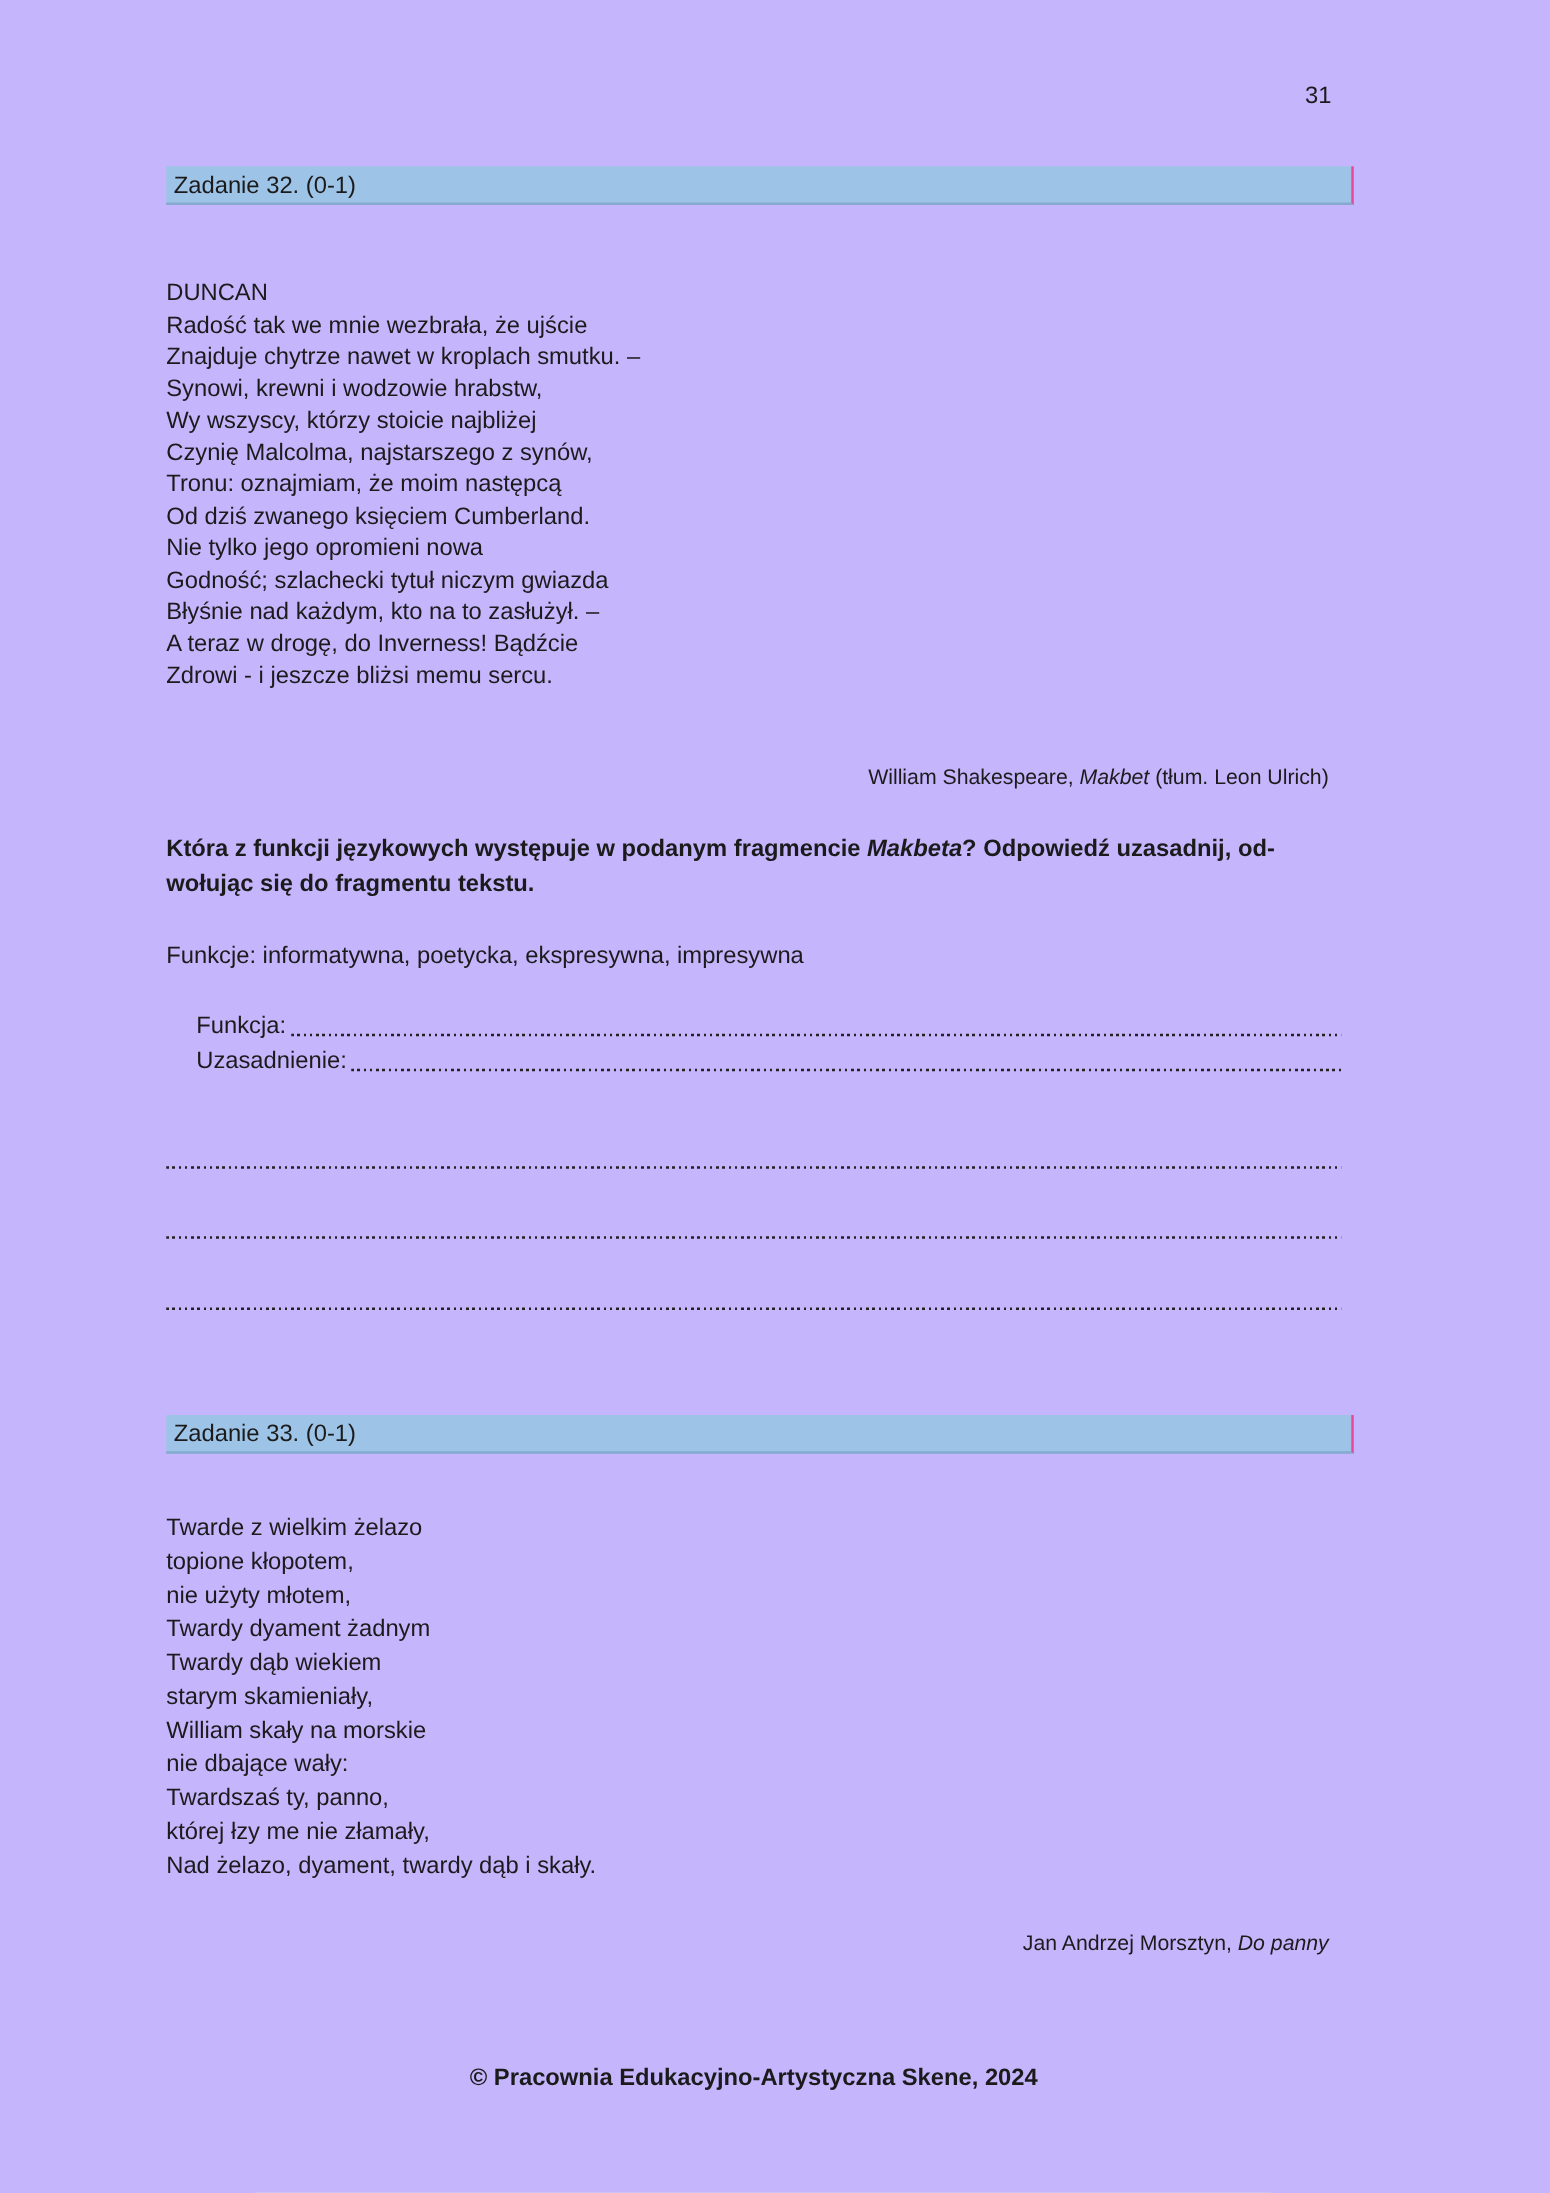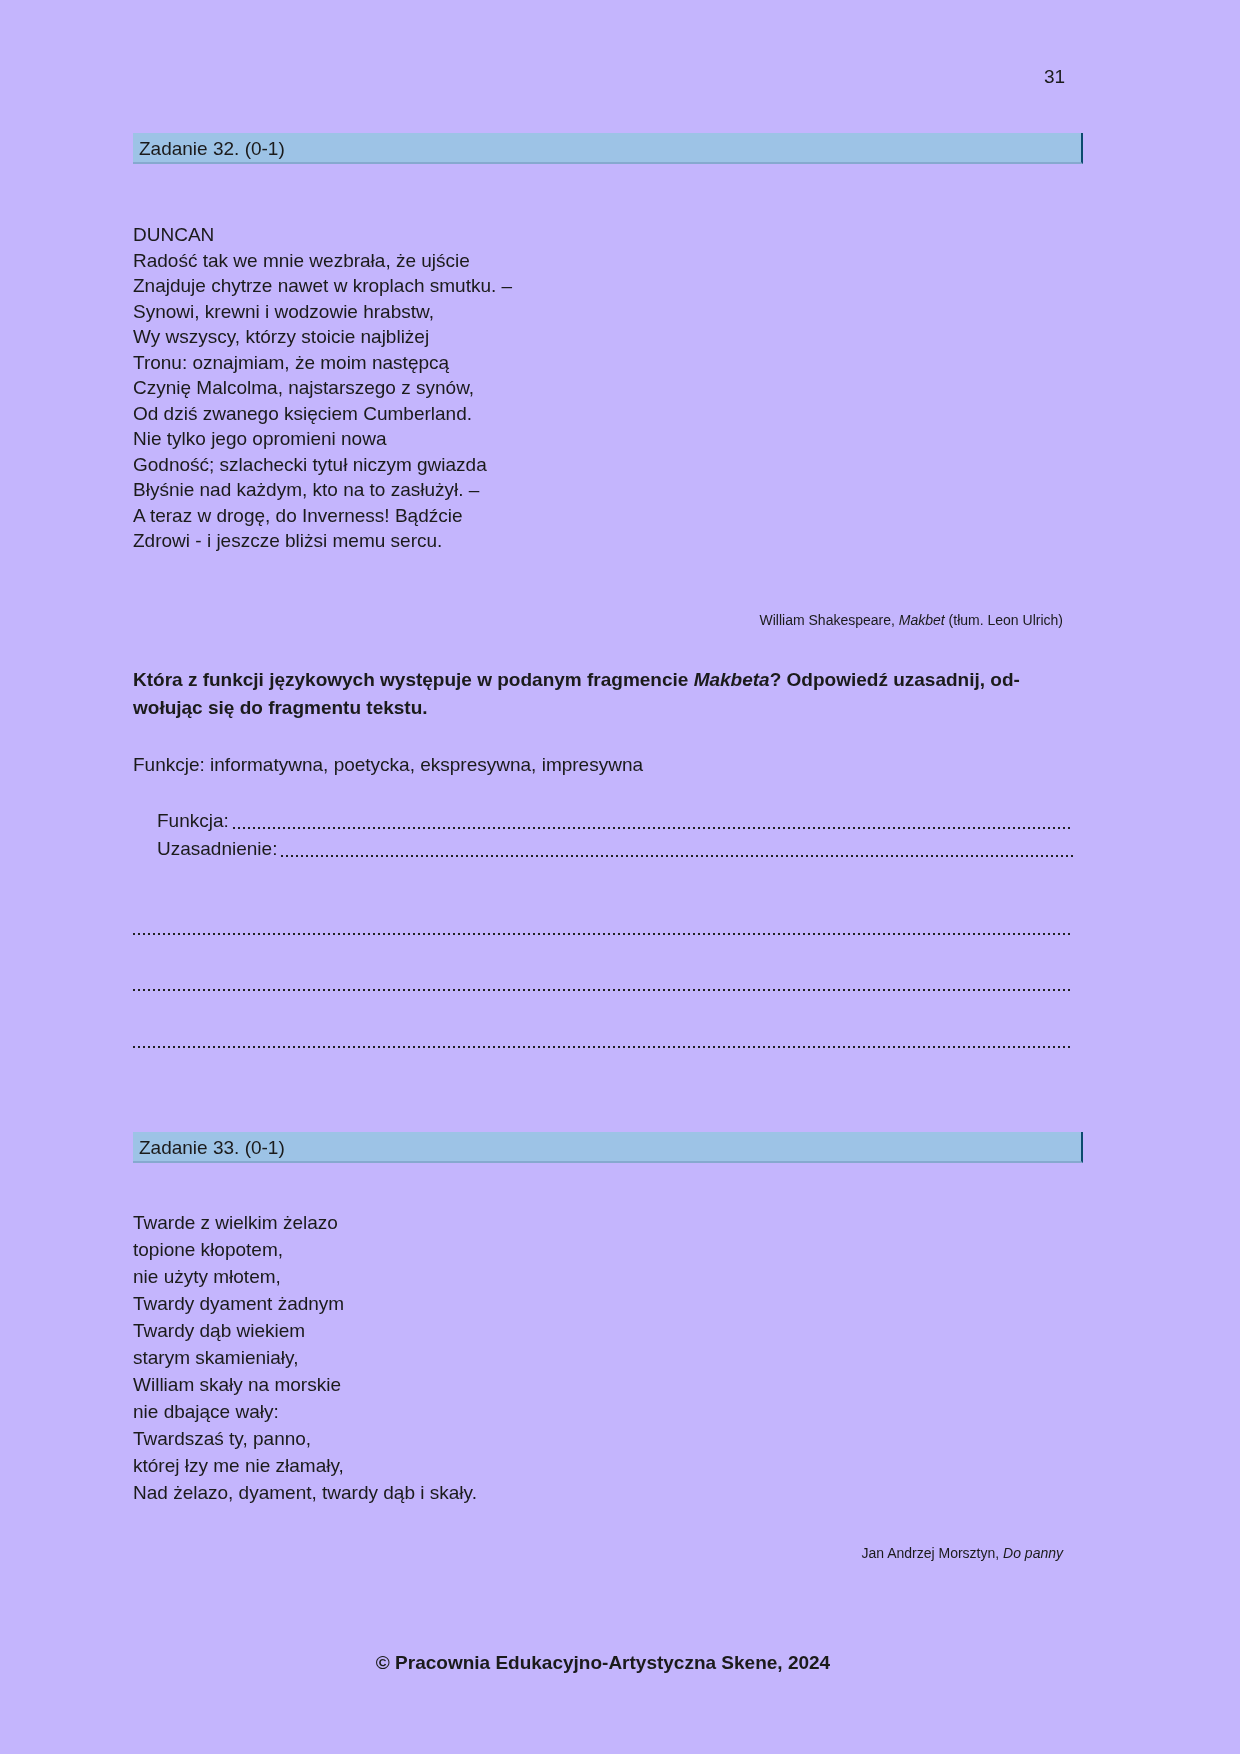--- a/index.html
+++ b/index.html
@@ -12,31 +12,31 @@
     font-family:"Liberation Sans", sans-serif;
     color:#1b1b1b;
     overflow:hidden;
   }
   .abs{position:absolute;}
   .page-number{top:66px;left:1044px;font-size:19px;}
   .task-band{
     left:133px;width:950px;height:31px;
     padding-left:6px;
     background:var(--band,#9dc3e6);
-    border-right:2px solid #0c4a6e;
+    border-right:2px solid #ec4899;
     border-bottom:2px solid #86a9cf;
     font-size:19px;line-height:31px;
     box-sizing:border-box;
   }
   .band-32{top:133px;}
   .band-33{top:1132px;}
   .poem{left:133px;font-size:19px;}
   .poem-1{top:222px;line-height:25.5px;}
   .poem-2{top:1209px;line-height:27px;}
-  .attribution{left:133px;width:930px;text-align:right;font-size:14px;}
+  .attribution{left:133px;width:930px;text-align:right;font-size:17px;}
   .attr-1{top:612px;}
   .attr-2{top:1545px;}
   .italic{font-style:italic;}
   .question{
     top:666px;left:133px;width:960px;
     font-size:19px;font-weight:bold;line-height:28px;
     white-space:nowrap;
   }
   .functions-line{top:754px;left:133px;font-size:19px;}
   .blank-row{
@@ -69,22 +69,22 @@
   <div class="abs page-number">31</div>
 
   <div class="abs task-band band-32" style="--band: #9dc3e6;">Zadanie 32. (0-1)</div>
 
   <div class="abs poem poem-1">
       <div>DUNCAN</div>
       <div>Radość tak we mnie wezbrała, że ujście</div>
       <div>Znajduje chytrze nawet w kroplach smutku. –</div>
       <div>Synowi, krewni i wodzowie hrabstw,</div>
       <div>Wy wszyscy, którzy stoicie najbliżej</div>
+      <div>Czynię Malcolma, najstarszego z synów,</div>
       <div>Tronu: oznajmiam, że moim następcą</div>
-      <div>Czynię Malcolma, najstarszego z synów,</div>
       <div>Od dziś zwanego księciem Cumberland.</div>
       <div>Nie tylko jego opromieni nowa</div>
       <div>Godność; szlachecki tytuł niczym gwiazda</div>
       <div>Błyśnie nad każdym, kto na to zasłużył. –</div>
       <div>A teraz w drogę, do Inverness! Bądźcie</div>
       <div>Zdrowi - i jeszcze bliżsi memu sercu.</div>
     </div>
 
   <div class="abs attribution attr-1"><span>William Shakespeare, </span><span class="italic">Makbet</span><span> (tłum. Leon Ulrich)</span></div>
 

